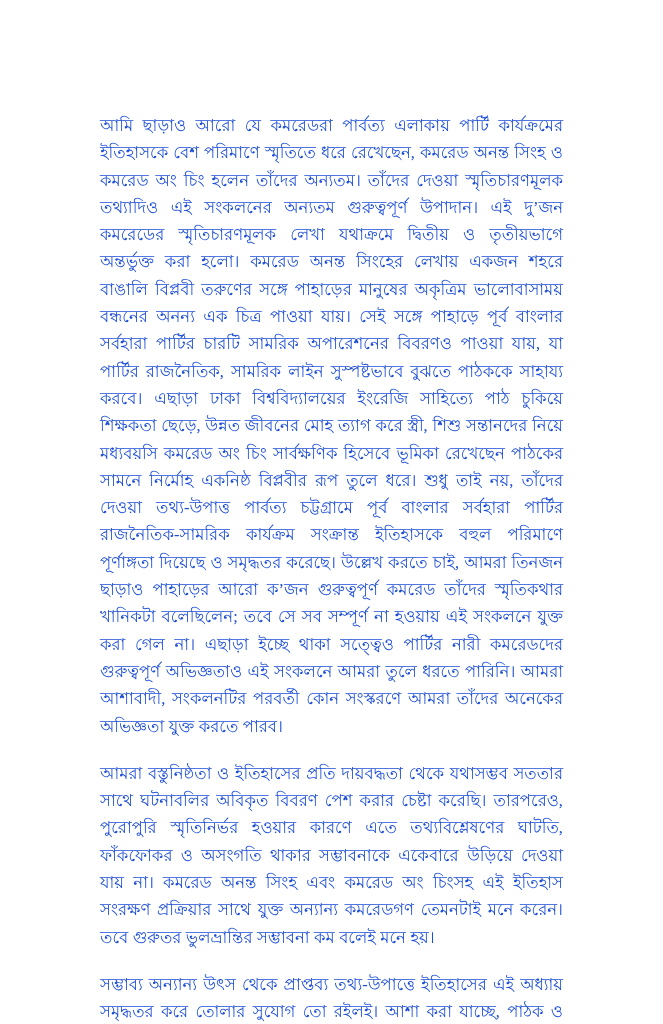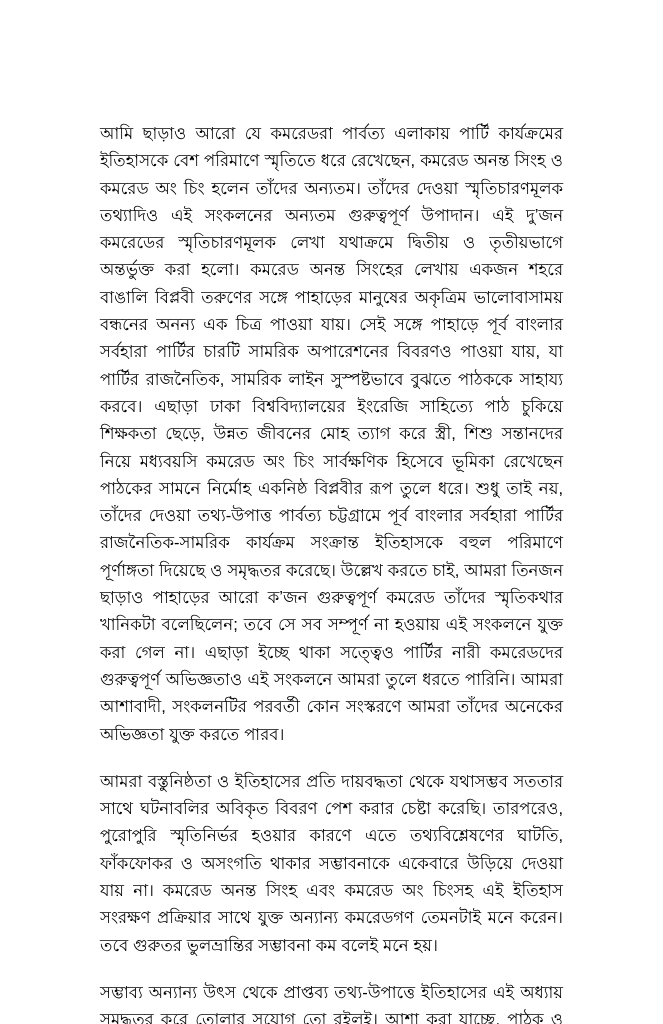--- a/index.html
+++ b/index.html
@@ -17,26 +17,26 @@
     overflow: hidden;
     box-sizing: border-box;
   }
   .text-column {
     position: absolute;
     left: 100px;
     top: 112px;
     width: 463px;
   }
   .para {
-    margin: 8px 0 20px 0;
+    margin: 0 0 20px 0;
     padding: 0;
-    font-family: Liberation Sans, sans-serif;
+    font-family: Liberation Serif, serif;
     font-size: 16.5px;
     line-height: 27.3px;
-    color: #000000;
+    color: #1d4ed8;
     text-align: justify;
     text-justify: inter-word;
     word-spacing: 0.02em;
     -webkit-hyphens: none;
     hyphens: none;
   }
   .para:last-child {
     margin-bottom: 0;
   }
 </style>

